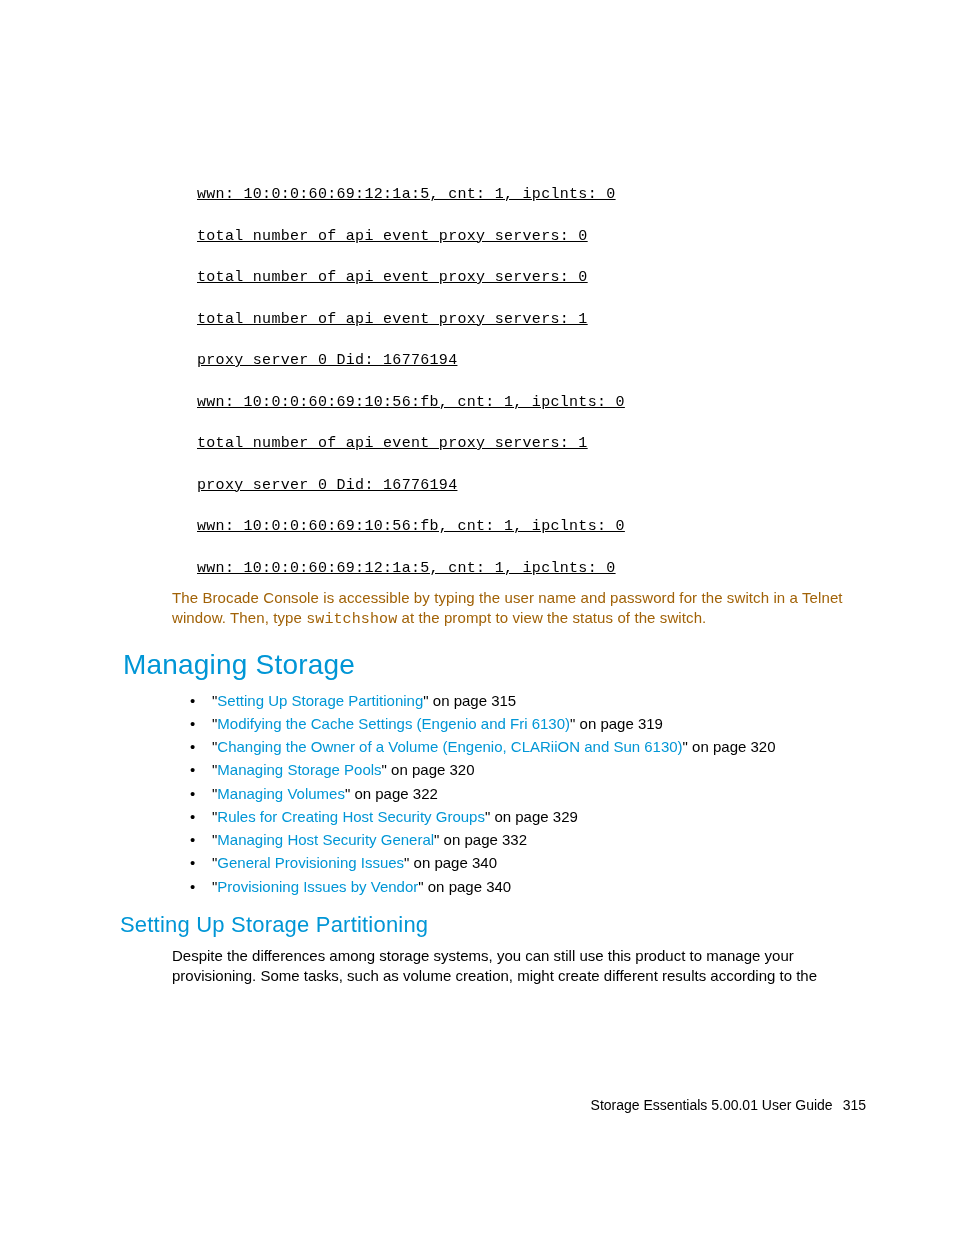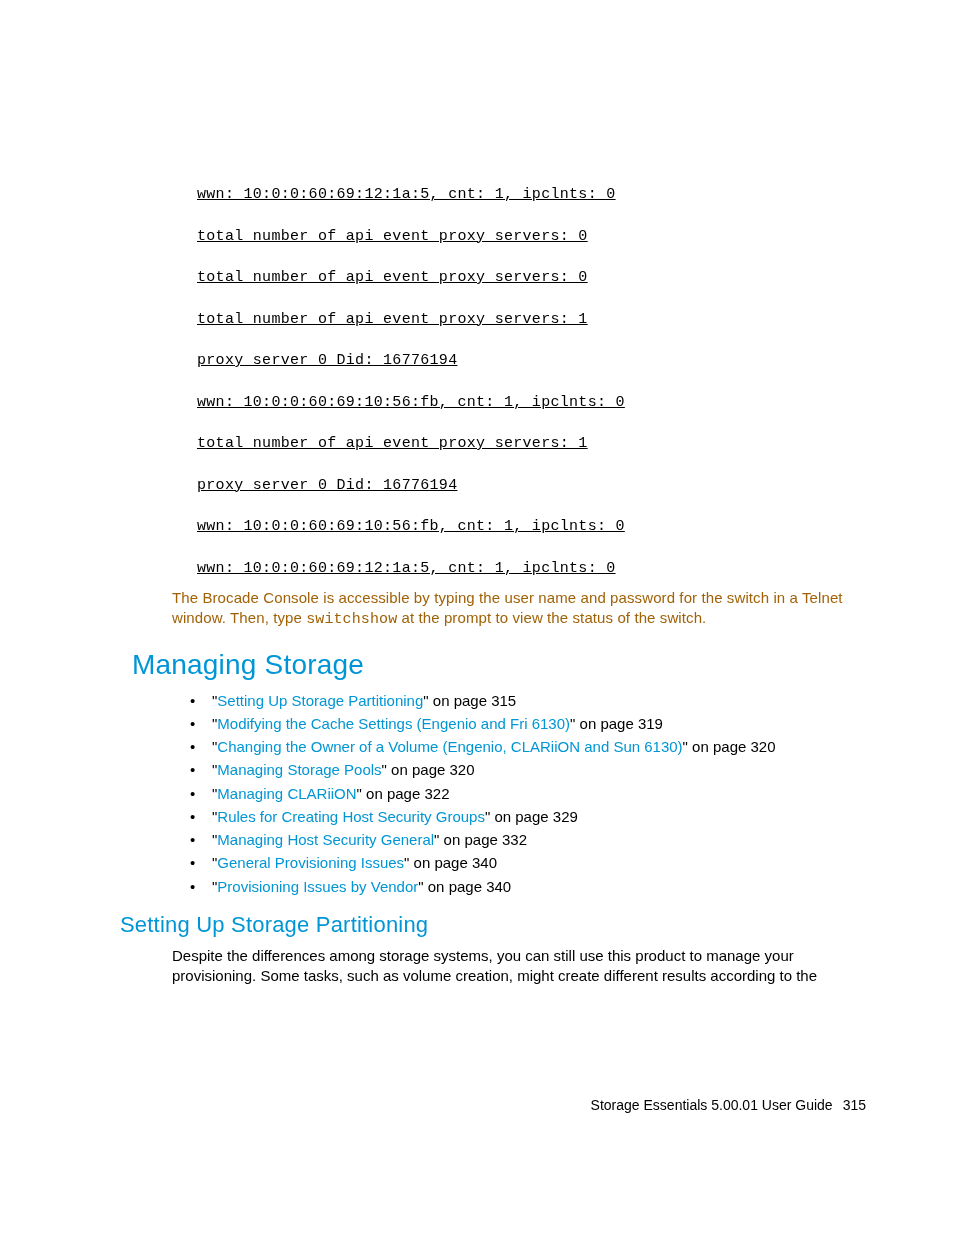--- a/index.html
+++ b/index.html
@@ -38,21 +38,21 @@
     letter-spacing: 0.1px;
   }
   .body-text .mono-inline {
     font-family: "Courier New", Courier, monospace;
     font-size: 15px;
   }
   h1.h1 {
     font-size: 28px;
     font-weight: 400;
     color: #0096d6;
-    margin: 18px 0 8px 12px;
+    margin: 18px 0 8px 3px;
     letter-spacing: 0.2px;
   }
   h2.h2 {
     font-size: 22px;
     font-weight: 400;
     color: #0096d6;
     margin: 14px 0 8px 0;
     letter-spacing: 0.2px;
   }
   .intro {
@@ -117,21 +117,21 @@
   </p>
 
   <h1 class="h1">Managing Storage</h1>
 
 
   <ul class="link-list">
     <li><span>"</span><a class="xref">Setting Up Storage Partitioning</a><span>" on page 315</span></li>
     <li><span>"</span><a class="xref">Modifying the Cache Settings (Engenio and Fri 6130)</a><span>" on page 319</span></li>
     <li><span>"</span><a class="xref">Changing the Owner of a Volume (Engenio, CLARiiON and Sun 6130)</a><span>" on page 320</span></li>
     <li><span>"</span><a class="xref">Managing Storage Pools</a><span>" on page 320</span></li>
-    <li><span>"</span><a class="xref">Managing CLARiiON</a><span>" on page 322</span></li>
+    <li><span>"</span><a class="xref">Managing Volumes</a><span>" on page 322</span></li>
     <li><span>"</span><a class="xref">Rules for Creating Host Security Groups</a><span>" on page 329</span></li>
     <li><span>"</span><a class="xref">Managing Host Security General</a><span>" on page 332</span></li>
     <li><span>"</span><a class="xref">General Provisioning Issues</a><span>" on page 340</span></li>
     <li><span>"</span><a class="xref">Provisioning Issues by Vendor</a><span>" on page 340</span></li>
   </ul>
 
   <h2 class="h2">Setting Up Storage Partitioning</h2>
 
   <p class="p2">Despite the differences among storage systems, you can still use this product to manage your provisioning. Some tasks, such as volume creation, might create different results according to the</p>
 

